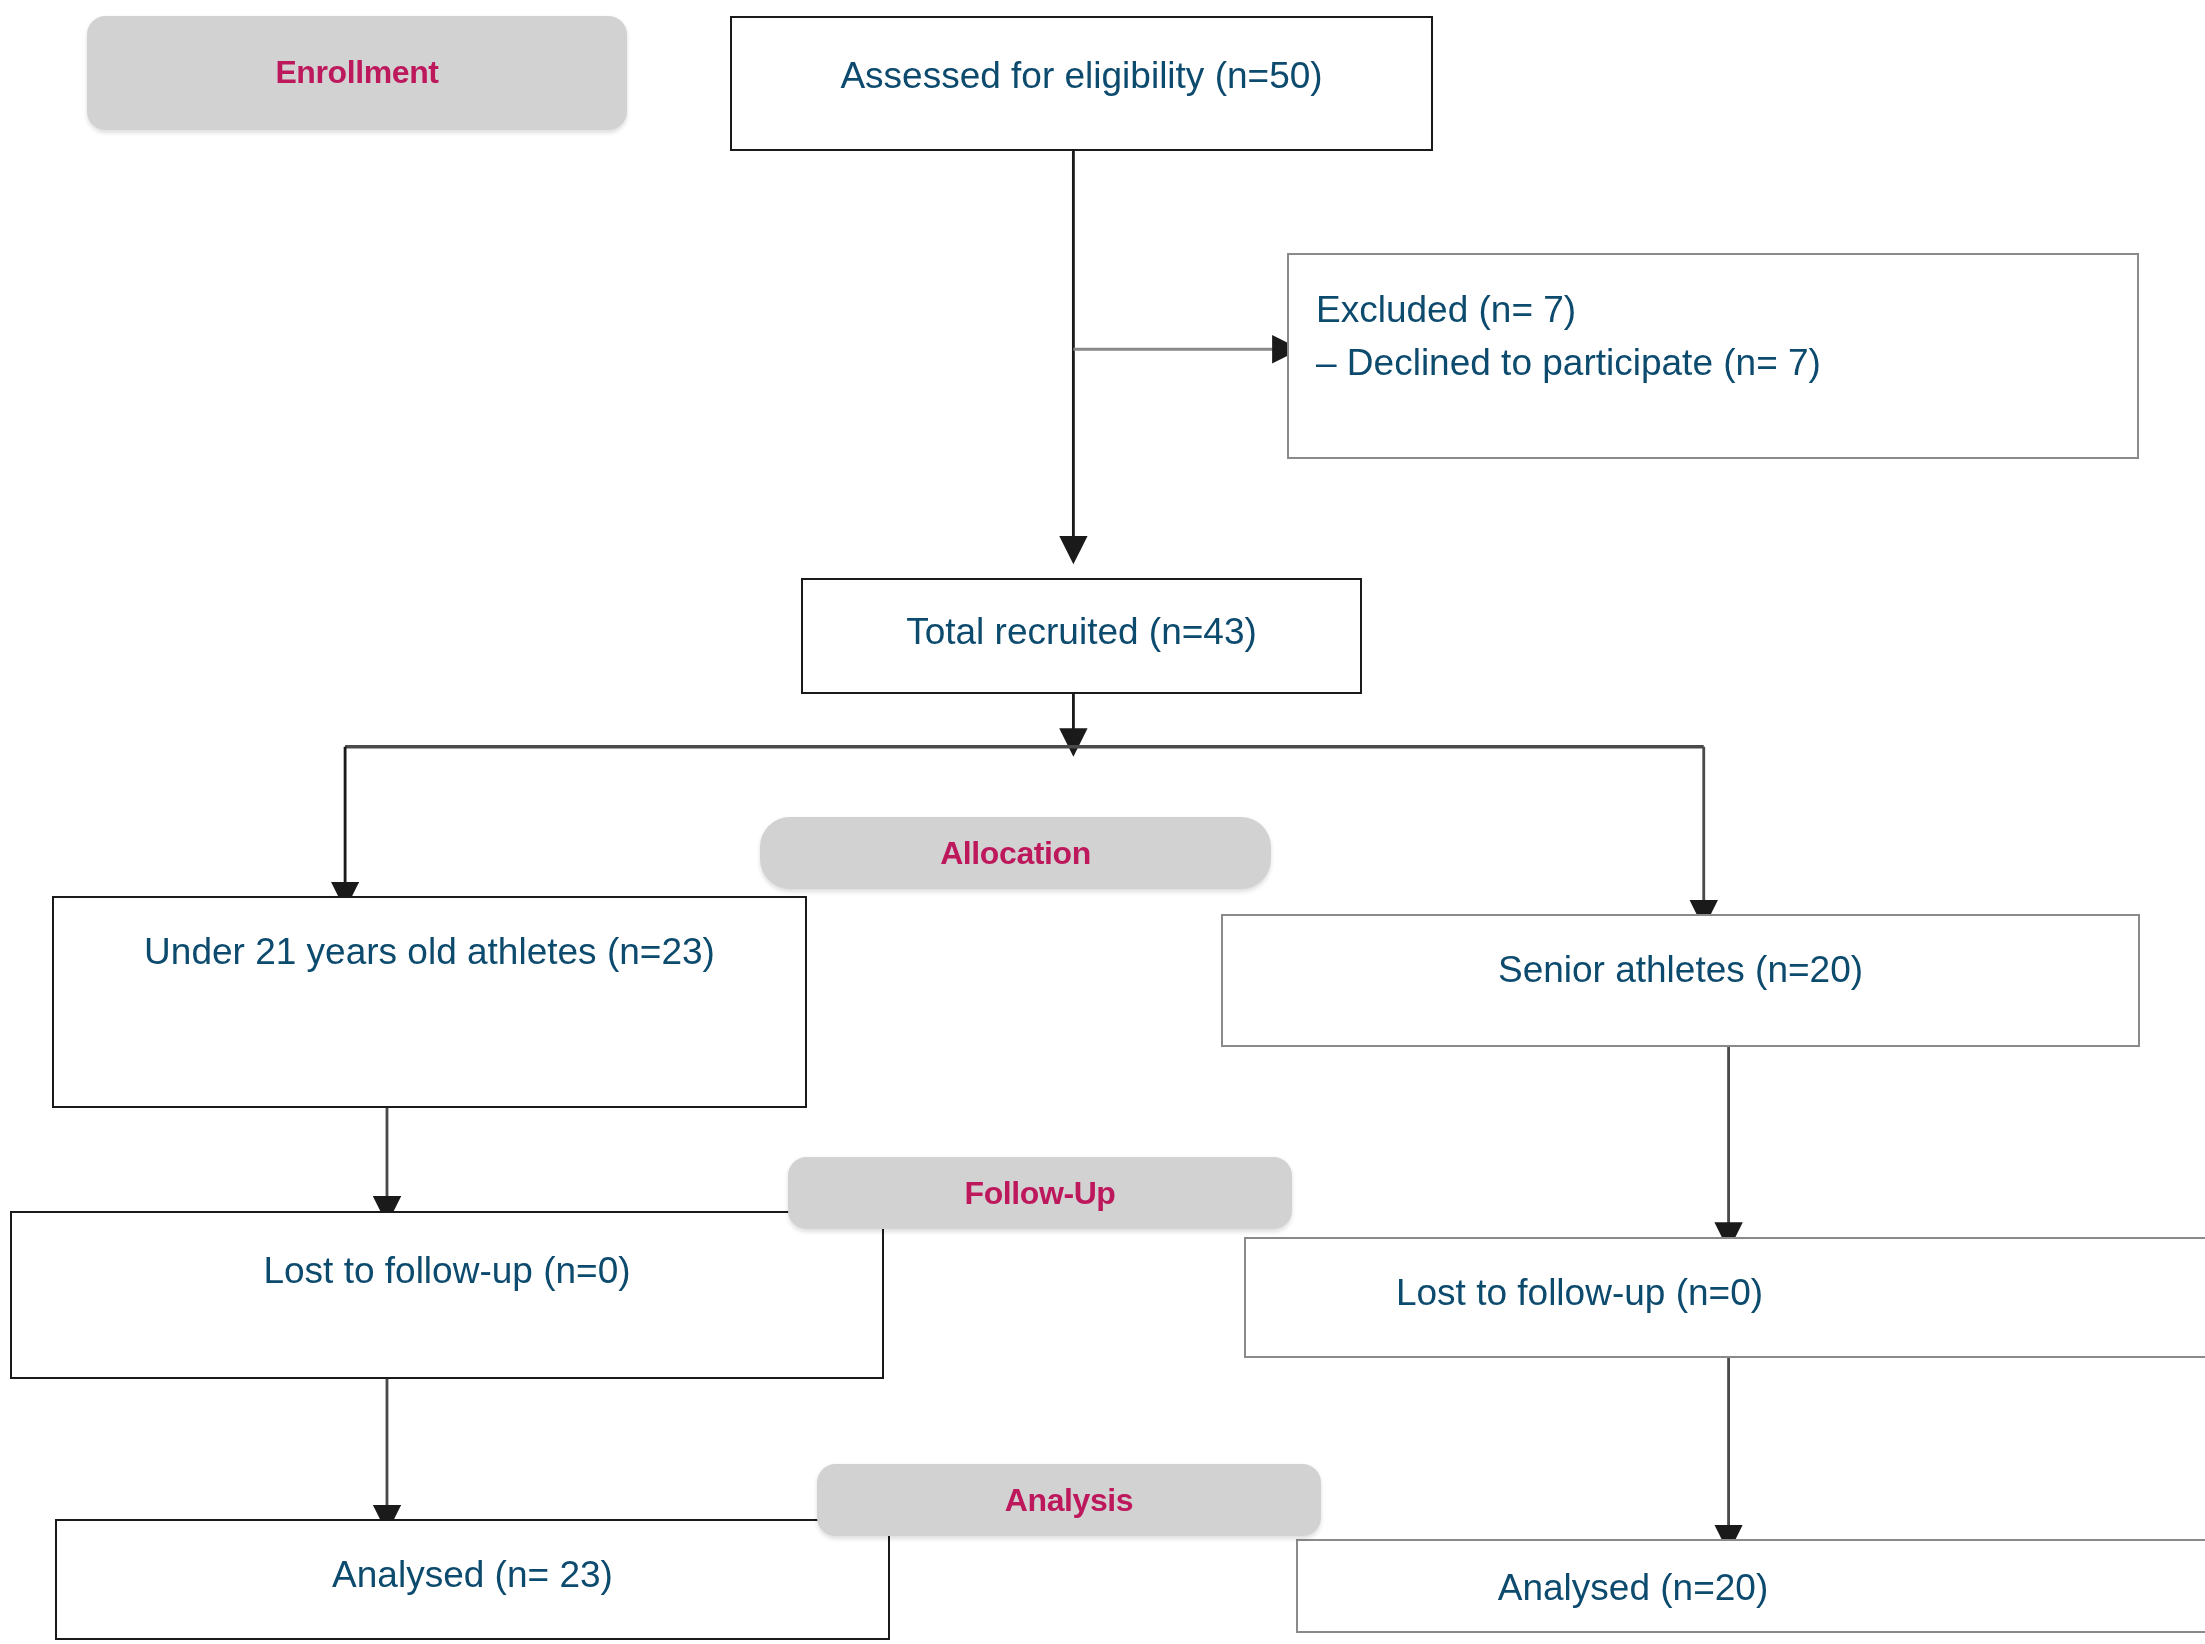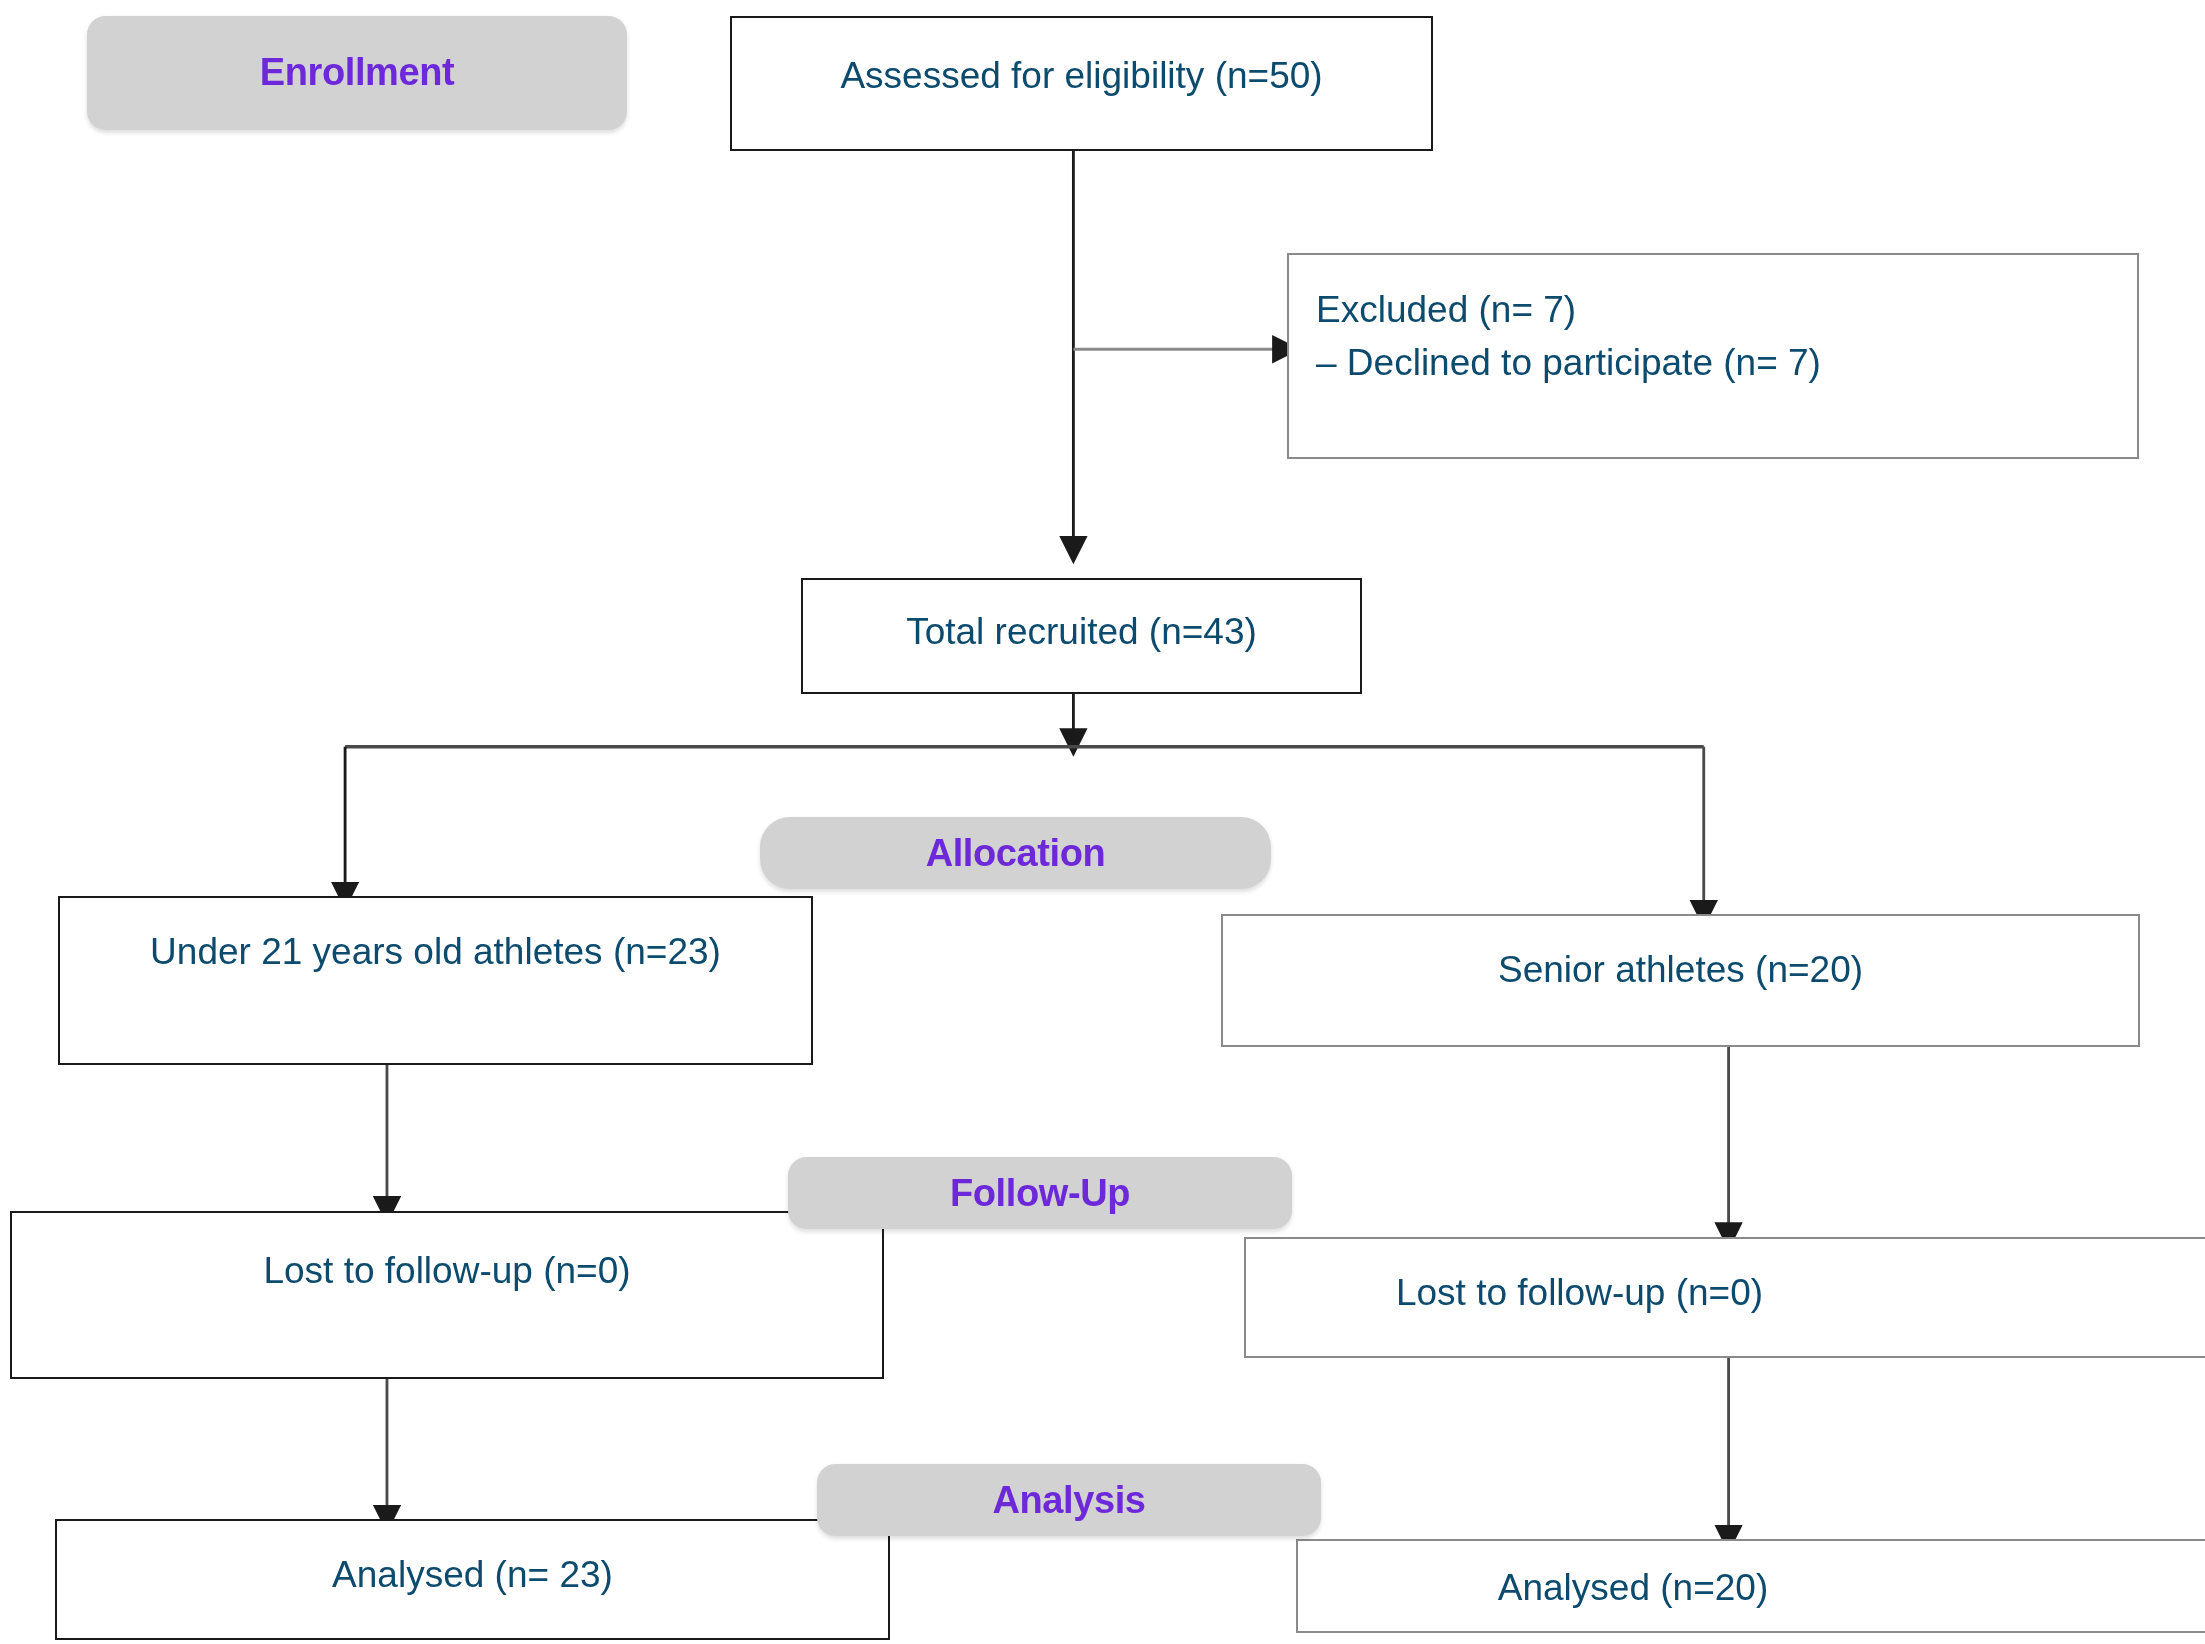--- a/index.html
+++ b/index.html
@@ -37,23 +37,23 @@
     position:absolute;
     background:#d2d2d2;
     border-radius:18.5px;
     z-index:9;
     display:flex;
     align-items:center;
     justify-content:center;
     box-shadow:0 2.8px 4.3px rgba(0,0,0,0.13);
   }
   .pill span{
-    font-size:38px;
+    font-size:32px;
     font-weight:bold;
-    color:#6d28d9;
+    color:#be185d;
     font-family:"Liberation Sans Narrow","Liberation Sans",sans-serif;
     letter-spacing:-0.4px;
   }
   svg.wires{
     position:absolute;
     left:0;top:0;
     width:2205px;height:1644px;
     z-index:2;
     pointer-events:none;
   }
@@ -113,21 +113,21 @@
 
   <div class="node thin" style="left:1287px;top:253px;width:852px;height:206px;padding-left:8px;">
     <div class="node-text left" style="top:31px;">Excluded (n= 7)</div>
     <div class="node-text left" style="top:84px;">‒ Declined to participate (n= 7)</div>
   </div>
 
   <div class="node" style="left:801px;top:550px;width:561px;height:116px;margin-top:28px;">
     <div class="node-text" style="top:28px;">Total recruited (n=43)</div>
   </div>
 
-  <div class="node" style="left:58px;top:896px;width:755px;height:169px;">
+  <div class="node" style="left:52px;top:896px;width:755px;height:212px;">
     <div class="node-text" style="top:30px;">Under 21 years old athletes (n=23)</div>
   </div>
 
   <div class="node thin" style="left:1221px;top:914px;width:919px;height:133px;">
     <div class="node-text" style="top:30px;">Senior athletes (n=20)</div>
   </div>
 
   <div class="node" style="left:10px;top:1211px;width:874px;height:168px;">
     <div class="node-text" style="top:34px;">Lost to follow-up (n=0)</div>
   </div>

